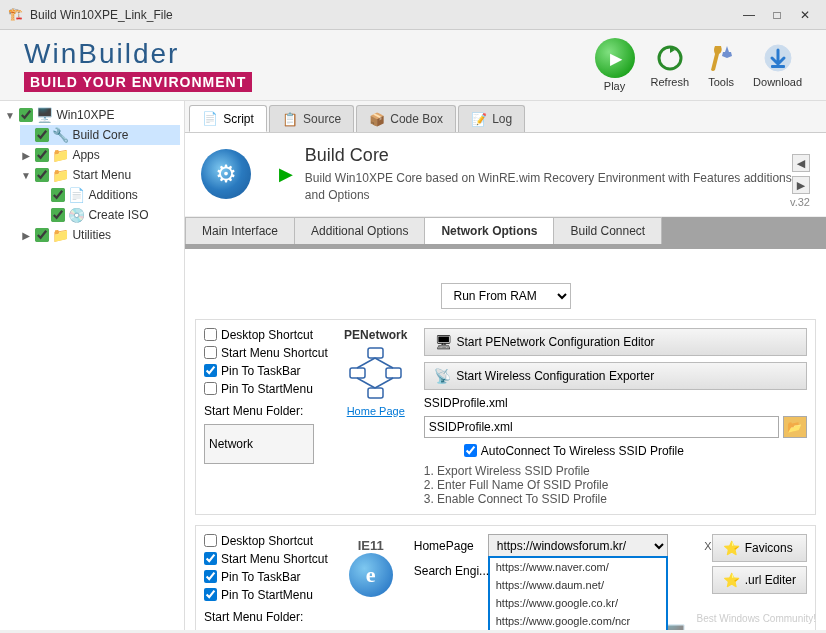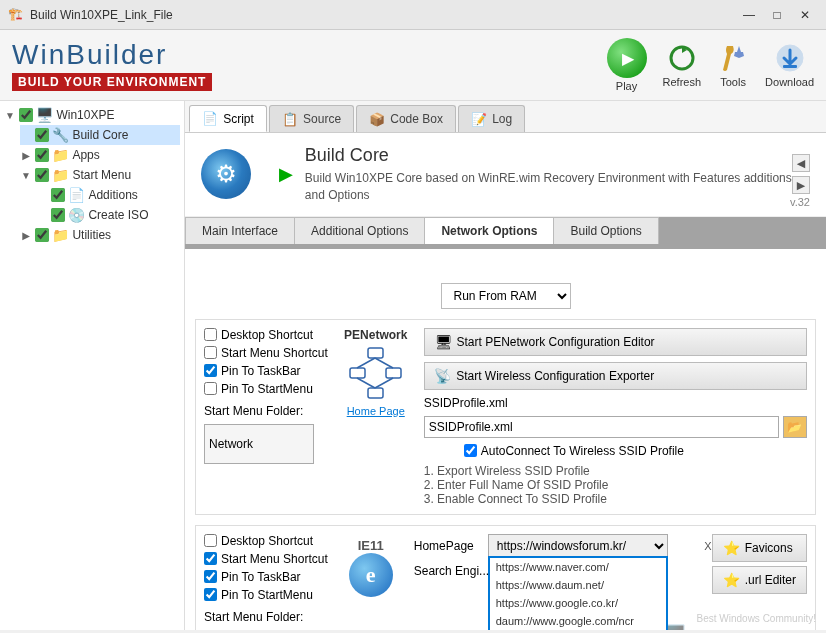--- a/index.html
+++ b/index.html
@@ -9,24 +9,24 @@
     .title-bar { background: #e8e8e8; height: 30px; display: flex; align-items: center; padding: 0 8px; border-bottom: 1px solid #ccc; user-select: none; }
     .title-bar-icon { width: 16px; height: 16px; margin-right: 6px; }
     .title-bar-title { font-size: 12px; color: #333; flex: 1; }
     .title-bar-controls { display: flex; gap: 2px; }
     .title-bar-btn { width: 26px; height: 20px; border: none; background: transparent; cursor: pointer; font-size: 12px; color: #333; display: flex; align-items: center; justify-content: center; }
 
     
     .app-window { display: flex; flex-direction: column; height: 600px; background: #f5f5f5; }
     
     
-    .toolbar { background: #f5f5f5; padding: 8px 12px; display: flex; align-items: center; justify-content: space-between; border-bottom: 1px solid #ddd; }
+    .toolbar { background: #f5f5f5; padding: 8px 24px; display: flex; align-items: center; justify-content: space-between; border-bottom: 1px solid #ddd; }
     .logo-area { display: flex; flex-direction: column; }
     .logo-text { font-size: 28px; font-weight: 300; color: #2a5b8a; letter-spacing: 2px; font-family: 'Arial', sans-serif; }
-    .logo-tagline { background: #b91c1c; color: white; font-size: 12px; font-weight: bold; padding: 2px 6px; letter-spacing: 1px; margin-top: 2px; }
+    .logo-tagline { background: #be185d; color: white; font-size: 14px; font-weight: bold; padding: 2px 6px; letter-spacing: 1px; margin-top: 2px; }
     .toolbar-actions { display: flex; gap: 16px; align-items: center; }
     .toolbar-action { display: flex; flex-direction: column; align-items: center; cursor: pointer; color: #333; }
     .toolbar-action-icon { width: 32px; height: 32px; display: flex; align-items: center; justify-content: center; font-size: 22px; }
     .toolbar-action-label { font-size: 11px; margin-top: 2px; }
     
     
     .content-area { display: flex; flex: 1; overflow: hidden; }
     
     
     .sidebar { width: 185px; background: white; border-right: 1px solid #ddd; padding: 4px; overflow-y: auto; flex-shrink: 0; }
@@ -270,21 +270,21 @@
           <div class="options-tab">
             <span>Main Interface</span>
           </div>
           <div class="options-tab">
             <span>Additional Options</span>
           </div>
           <div class="options-tab active">
             <span>Network Options</span>
           </div>
           <div class="options-tab">
-            <span>Build Options</span>
+            <span>Build Connect</span>
           </div>
         </div>
 
         <div class="network-content">
 
           <div class="run-from">
             <select class="run-select"><option>Run From RAM</option></select>
           </div>
 
           <div class="pe-section">
@@ -387,21 +387,21 @@
                 <span class="ie-row-label">HomePage</span>
                 <div style="position:relative;flex:1;">
                   <select class="ie-select" style="width:180px;">
                     <option>https://windowsforum.kr/</option>
                   </select>
                   
                   <div style="position:absolute;top:22px;left:0;width:180px;background:white;border:2px solid #0078d7;z-index:20;">
                     <div style="padding:3px 6px;font-size:11px;cursor:pointer;color:#333;">https://www.naver.com/</div>
                     <div style="padding:3px 6px;font-size:11px;cursor:pointer;color:#333;">https://www.daum.net/</div>
                     <div style="padding:3px 6px;font-size:11px;cursor:pointer;color:#333;">https://www.google.co.kr/</div>
-                    <div style="padding:3px 6px;font-size:11px;cursor:pointer;color:#333;">daum://www.google.com/ncr</div>
+                    <div style="padding:3px 6px;font-size:11px;cursor:pointer;color:#333;">https://www.google.com/ncr</div>
                     <div style="padding:3px 6px;font-size:11px;cursor:pointer;background:#0078d7;color:white;">https://windowsforum.kr/</div>
                   </div>
                 </div>
                 <span class="ie-path" style="margin-left:8px;white-space:nowrap;">X:\ProgramData\Icon</span>
               </div>
               <div class="ie-row">
                 <span class="ie-row-label">Search Engi...</span>
               </div>
 
               <div style="position:absolute;right:0;top:0;display:flex;flex-direction:column;gap:4px;">

